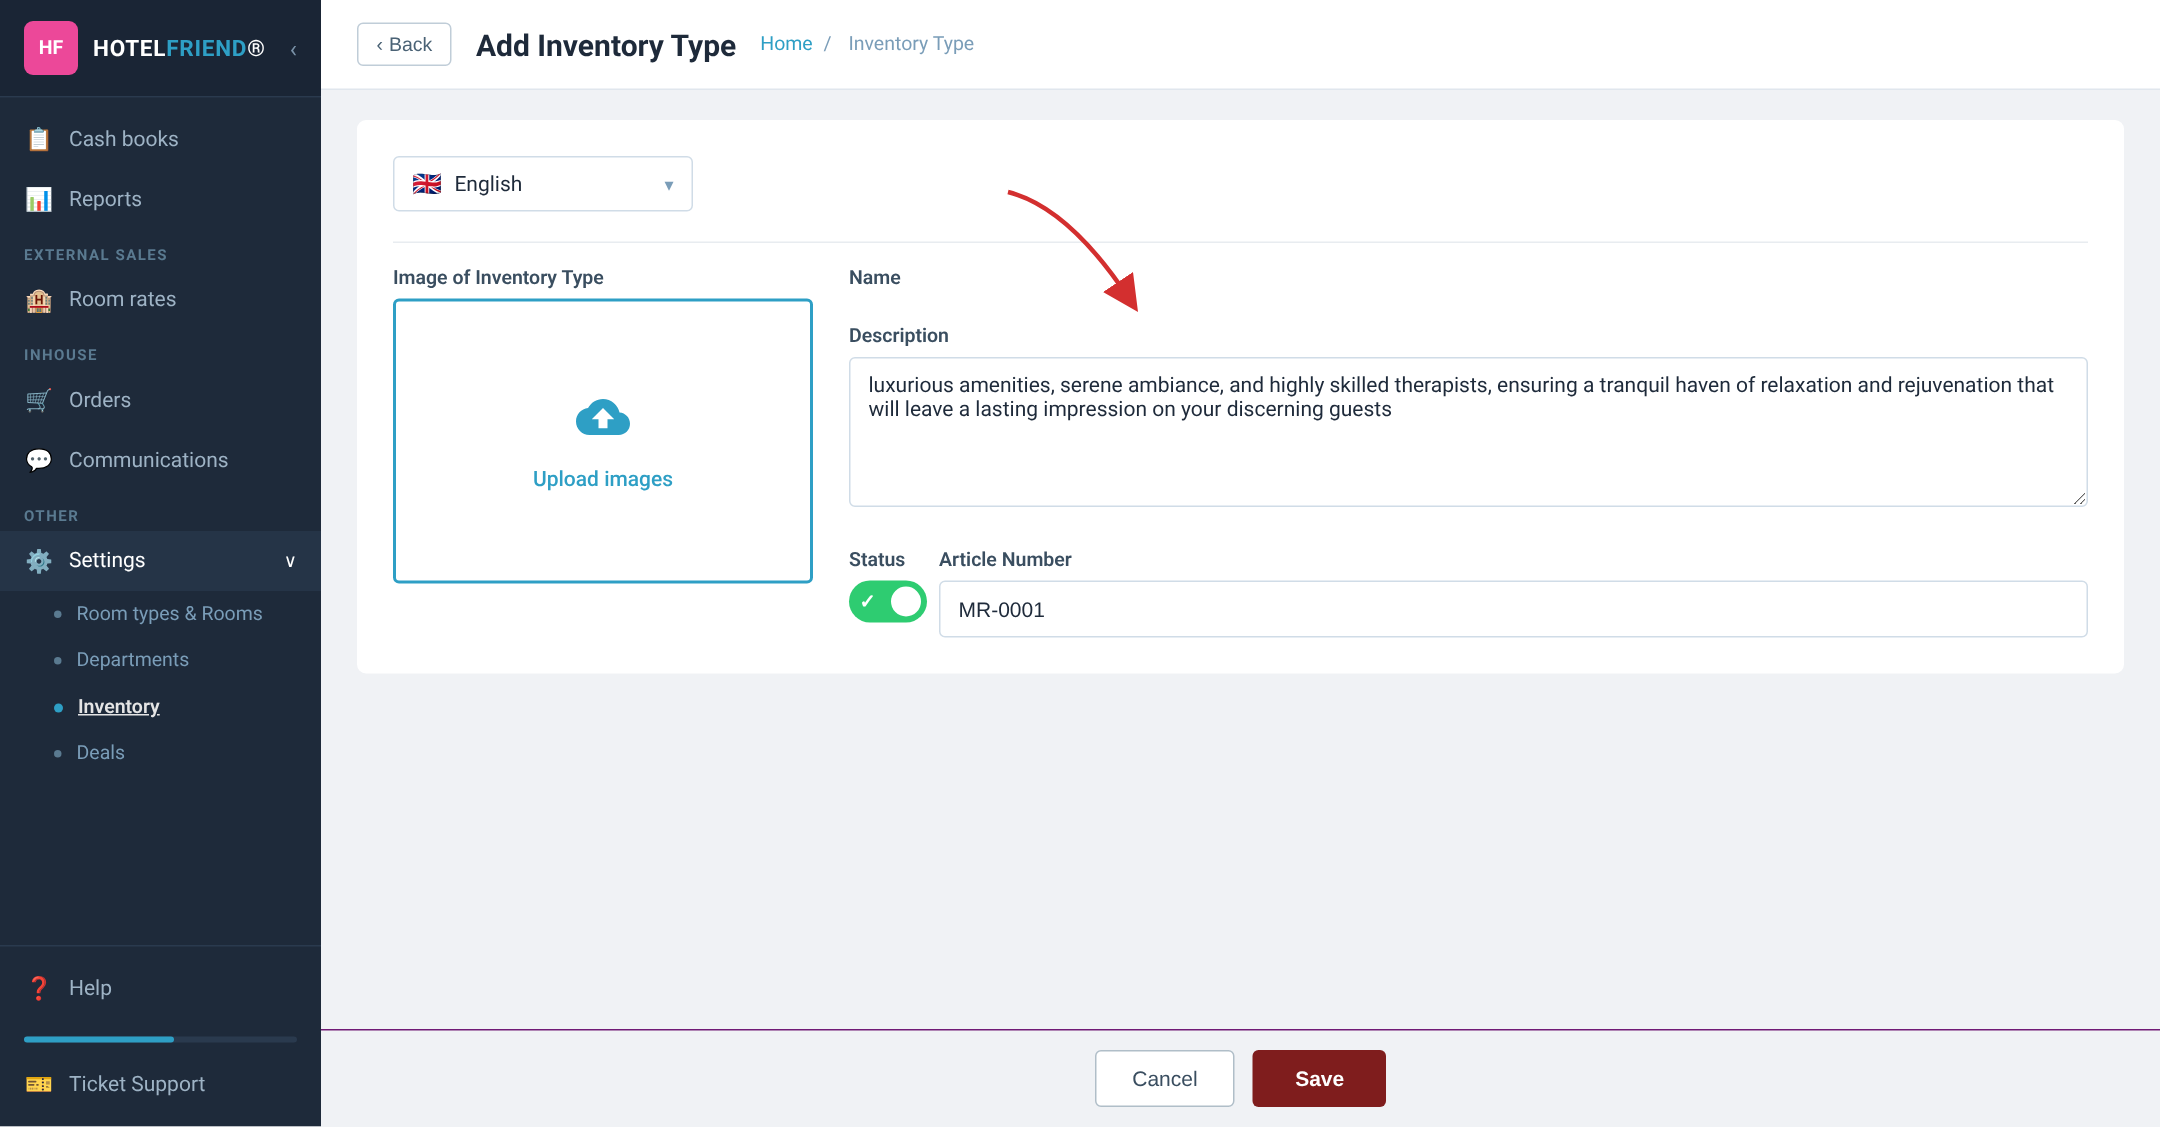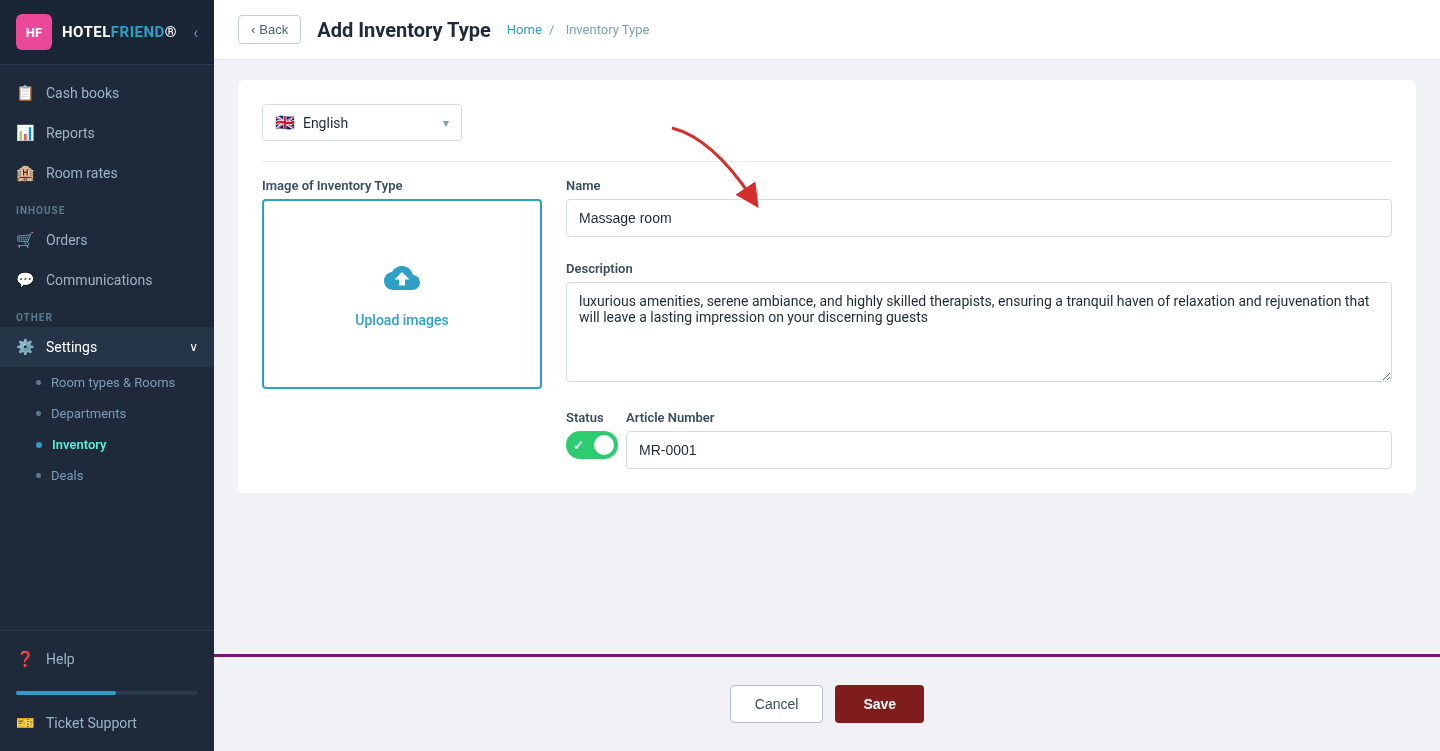--- a/index.html
+++ b/index.html
@@ -66,21 +66,21 @@
       text-transform: uppercase;
     }
     .sidebar-item .chevron { margin-left: auto; font-size: 12px; }
     .sidebar-sub-item {
       display: flex; align-items: center;
       padding: 8px 16px 8px 36px;
       cursor: pointer;
       font-size: 13px;
       color: #7a9db8;
     }
-    .sidebar-sub-item.active { color: #5eead4; font-weight: 600; }
+    .sidebar-sub-item.active { color: #e5e5e5; font-weight: 600; text-decoration: underline; }
     .sidebar-sub-item .dot {
       width: 6px; height: 6px;
       border-radius: 50%;
       background: #2e9fc5;
       margin-right: 10px;
     }
     .sidebar-sub-item .dot-inactive {
       width: 5px; height: 5px;
       border-radius: 50%;
       background: #5a7a90;
@@ -240,25 +240,25 @@
       position: absolute;
       left: 7px;
       color: white;
       font-size: 13px;
       font-weight: bold;
     }
 
     
     .footer-actions {
       background: #f0f2f5;
-      padding: 28px 24px;
+      padding: 13px 24px;
       display: flex;
       justify-content: center;
       gap: 12px;
-      border-top: 3px solid #701a75;
+      border-top: 1px solid #701a75;
     }
     .btn-cancel {
       padding: 10px 24px;
       border: 1px solid #b0bec8;
       border-radius: 4px;
       background: white;
       color: #3a4e60;
       font-size: 14px;
       cursor: pointer;
       font-weight: 500;
@@ -289,20 +289,21 @@
   <div class="sidebar-nav">
     <div class="sidebar-item">
       <span class="item-icon">📋</span>
       <span>Cash books</span>
     </div>
     <div class="sidebar-item">
       <span class="item-icon">📊</span>
       <span>Reports</span>
     </div>
 
+    <div class="sidebar-section-label">EXTERNAL SALES</div>
     <div class="sidebar-item">
       <span class="item-icon">🏨</span>
       <span>Room rates</span>
     </div>
 
     <div class="sidebar-section-label">INHOUSE</div>
     <div class="sidebar-item">
       <span class="item-icon">🛒</span>
       <span>Orders</span>
     </div>
@@ -399,21 +400,20 @@
                   <path d="M19.35 10.04C18.67 6.59 15.64 4 12 4 9.11 4 6.6 5.64 5.35 8.04 2.34 8.36 0 10.91 0 14c0 3.31 2.69 6 6 6h13c2.76 0 5-2.24 5-5 0-2.64-2.05-4.78-4.65-4.96zM14 13v4h-4v-4H7l5-5 5 5h-3z"></path>
                 </svg>
               </div>
               <span class="upload-text" style="color:#2e9fc5; font-size:14px;">Upload images</span>
             </div>
           </div>
 
           <div class="form-fields-col">
             <div class="form-field">
               <label class="form-label">Name</label>
-              <input class="form-input" type="text" value="Massage room" style="">
             </div>
 
             <div class="form-field">
               <label class="form-label">Description</label>
               <textarea class="form-textarea" style="">luxurious amenities, serene ambiance, and highly skilled therapists, ensuring a tranquil haven of relaxation and rejuvenation that will leave a lasting impression on your discerning guests</textarea>
             </div>
 
             <div class="status-article-row">
               <div class="status-col">
                 <label class="form-label">Status</label>

